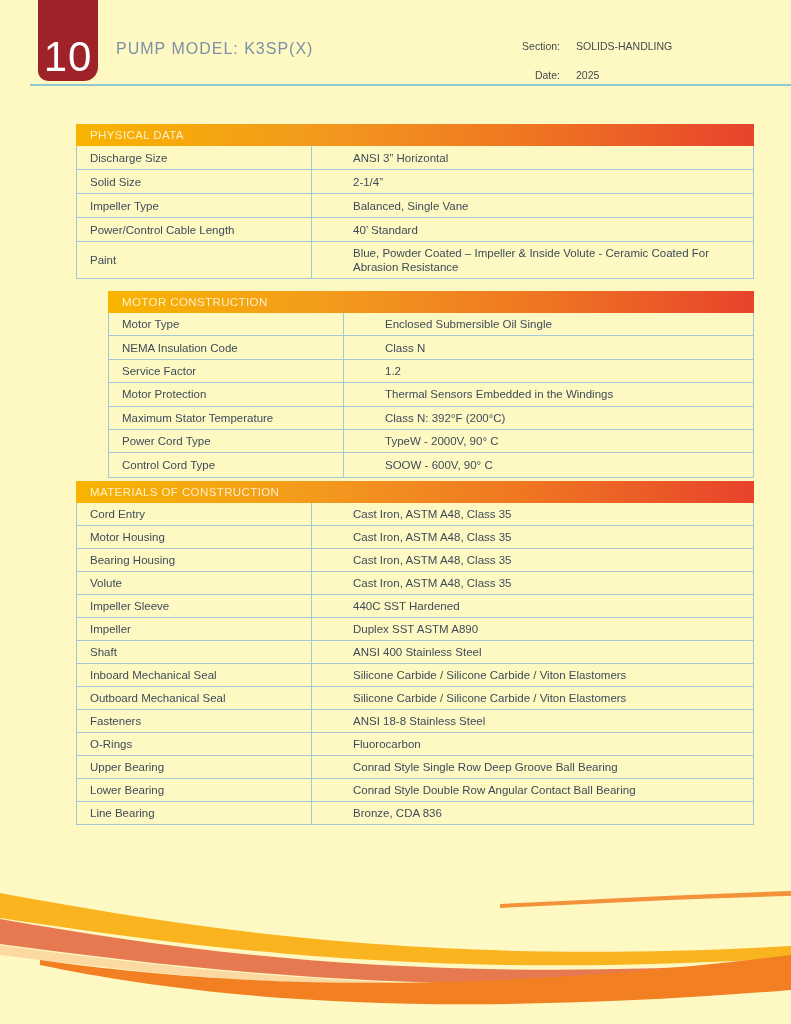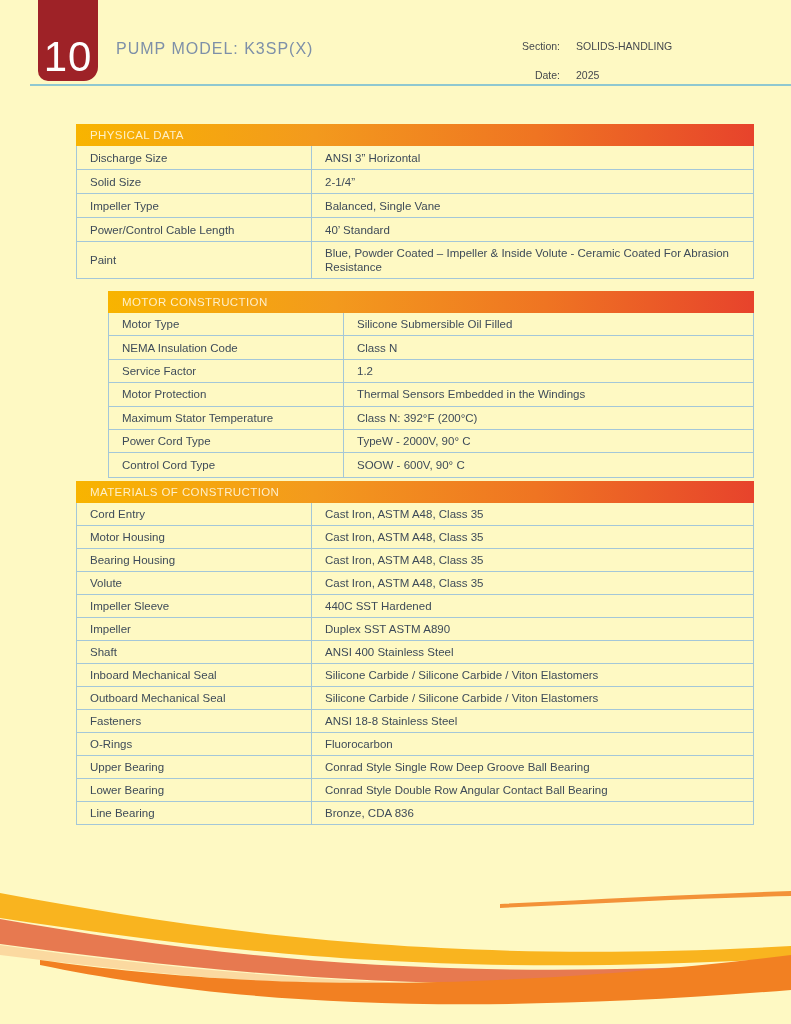--- a/index.html
+++ b/index.html
@@ -42,21 +42,21 @@
   }
   .spec-table { width:100%; }
   .spec-table.t1 { margin-top:12px;padding-left:32px; }
   .spec-table.t2 { margin-top:3px; }
   .table-title {
     height:22px; display:flex; align-items:center; padding-left:14px;
     background:linear-gradient(90deg,#f8b400 0%,#f39a1d 35%,#ef7422 68%,#e7432c 100%);
     color:rgba(255,248,224,0.88); font-size:11.5px; letter-spacing:0.4px;
   }
   .rows { border:1px solid #a4c7d8; border-top:none; }
-  .row { display:flex; border-bottom:1px solid #a4c7d8; }
+  .row { display:flex; border-bottom:1px solid #a4c7d8;gap:28px; }
   .row:last-child { border-bottom:none; }
   .t0 .row { min-height:24px; }
   .t1 .row { min-height:23.4px; }
   .t2 .row { min-height:22.6px; }
   .cell {
     display:flex; align-items:center;
     padding:4px 10px 4px 13px;
     font-size:11.5px; color:#3e4b59; line-height:14px;
   }
   .cell.label { width:235px; flex:0 0 235px; border-right:1px solid #a4c7d8; }
@@ -110,21 +110,21 @@
             <div class="cell value">Blue, Powder Coated – Impeller &amp; Inside Volute - Ceramic Coated For Abrasion Resistance</div>
           </div>
         </div>
     </div>
 
     <div class="spec-table t1">
       <div class="table-title">MOTOR CONSTRUCTION</div>
       <div class="rows">
           <div class="row">
             <div class="cell label">Motor Type</div>
-            <div class="cell value">Silicone Submersible Oil Filled</div>
+            <div class="cell value">Enclosed Submersible Oil Single</div>
           </div>
           <div class="row">
             <div class="cell label">NEMA Insulation Code</div>
             <div class="cell value">Class N</div>
           </div>
           <div class="row">
             <div class="cell label">Service Factor</div>
             <div class="cell value">1.2</div>
           </div>
           <div class="row">

